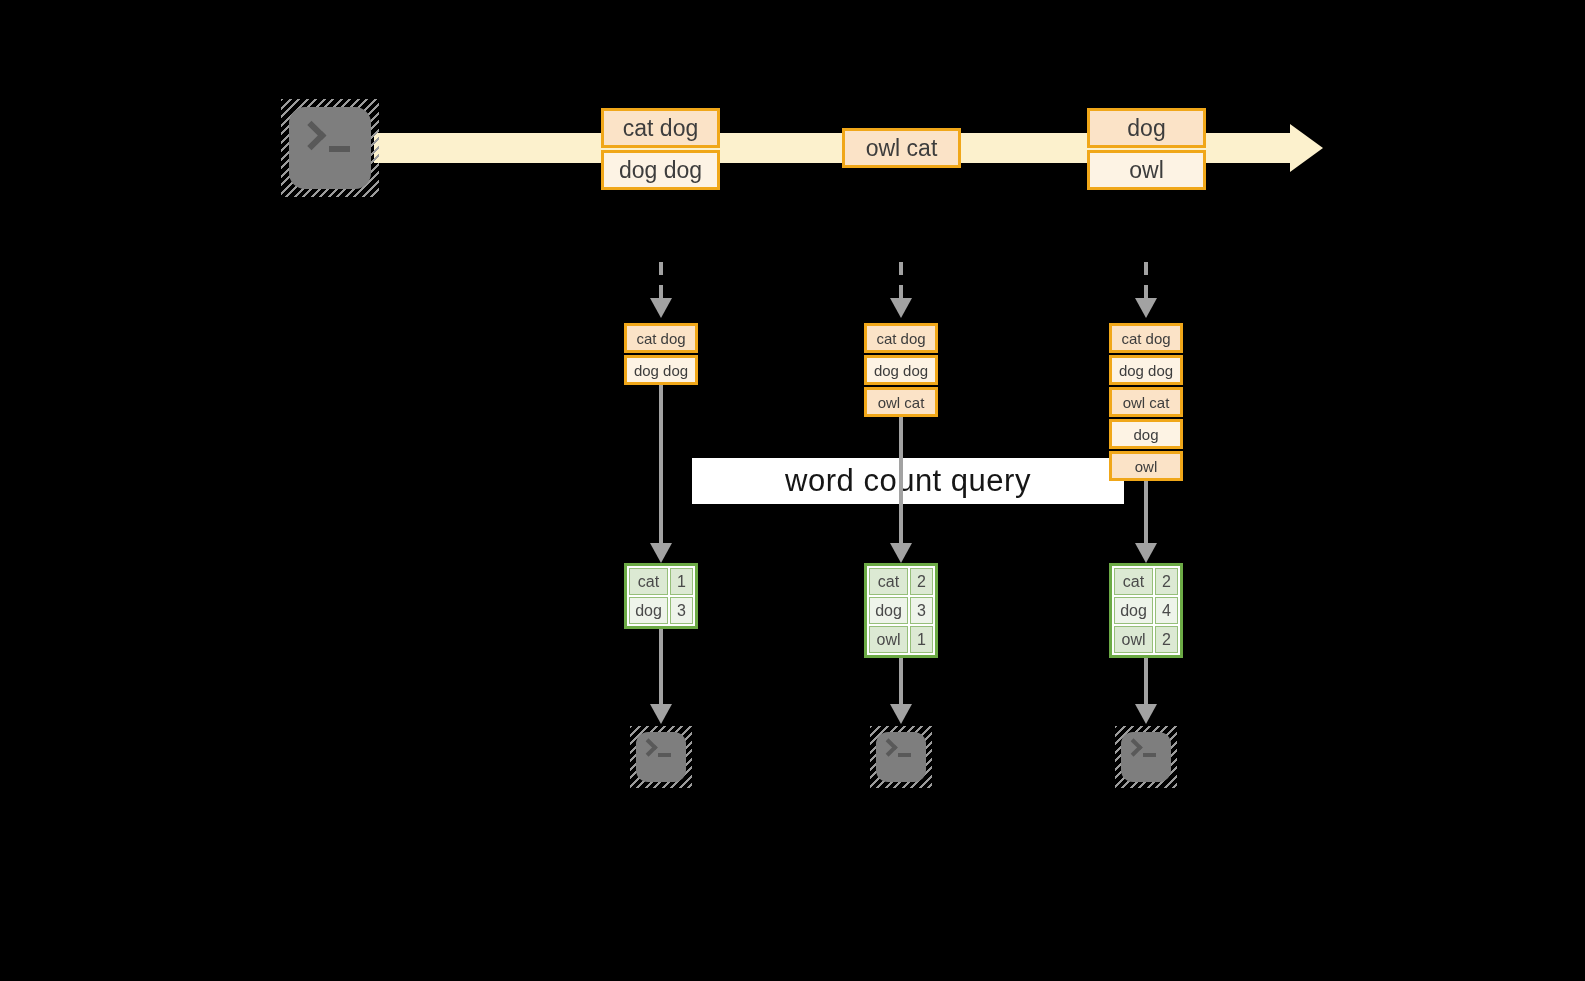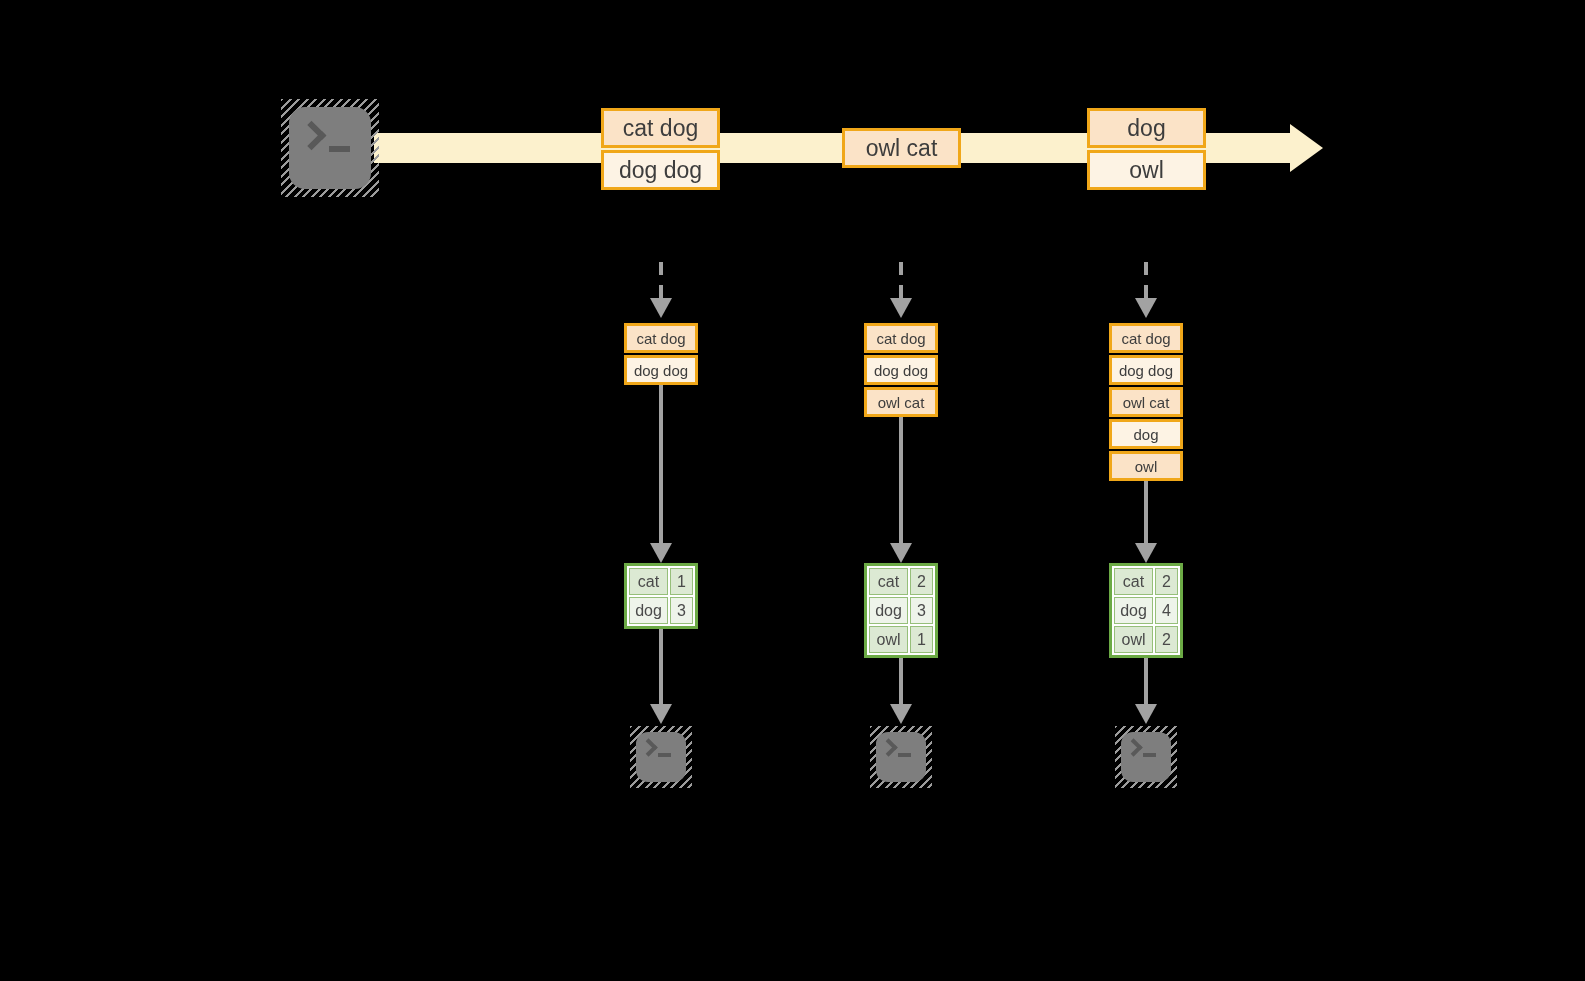--- a/index.html
+++ b/index.html
@@ -112,20 +112,23 @@
       <div class="cell peach">owl cat</div>
     </div>
   <div class="abs obox state-box stb3">
       <div class="cell peach">cat dog</div>
       <div class="cell cream">dog dog</div>
       <div class="cell peach">owl cat</div>
       <div class="cell cream">dog</div>
       <div class="cell peach">owl</div>
     </div>
 
+  <div class="abs query-band">
+    <span>word count query</span>
+  </div>
 
   <div class="abs conn-line c1"></div>
   <div class="abs tri-down ct-tri1"></div>
   <div class="abs conn-line c2"></div>
   <div class="abs tri-down ct-tri2"></div>
   <div class="abs conn-line c3"></div>
   <div class="abs tri-down ct-tri3"></div>
 
   <div class="abs count-table t1">
       <div class="tcell">cat</div>

